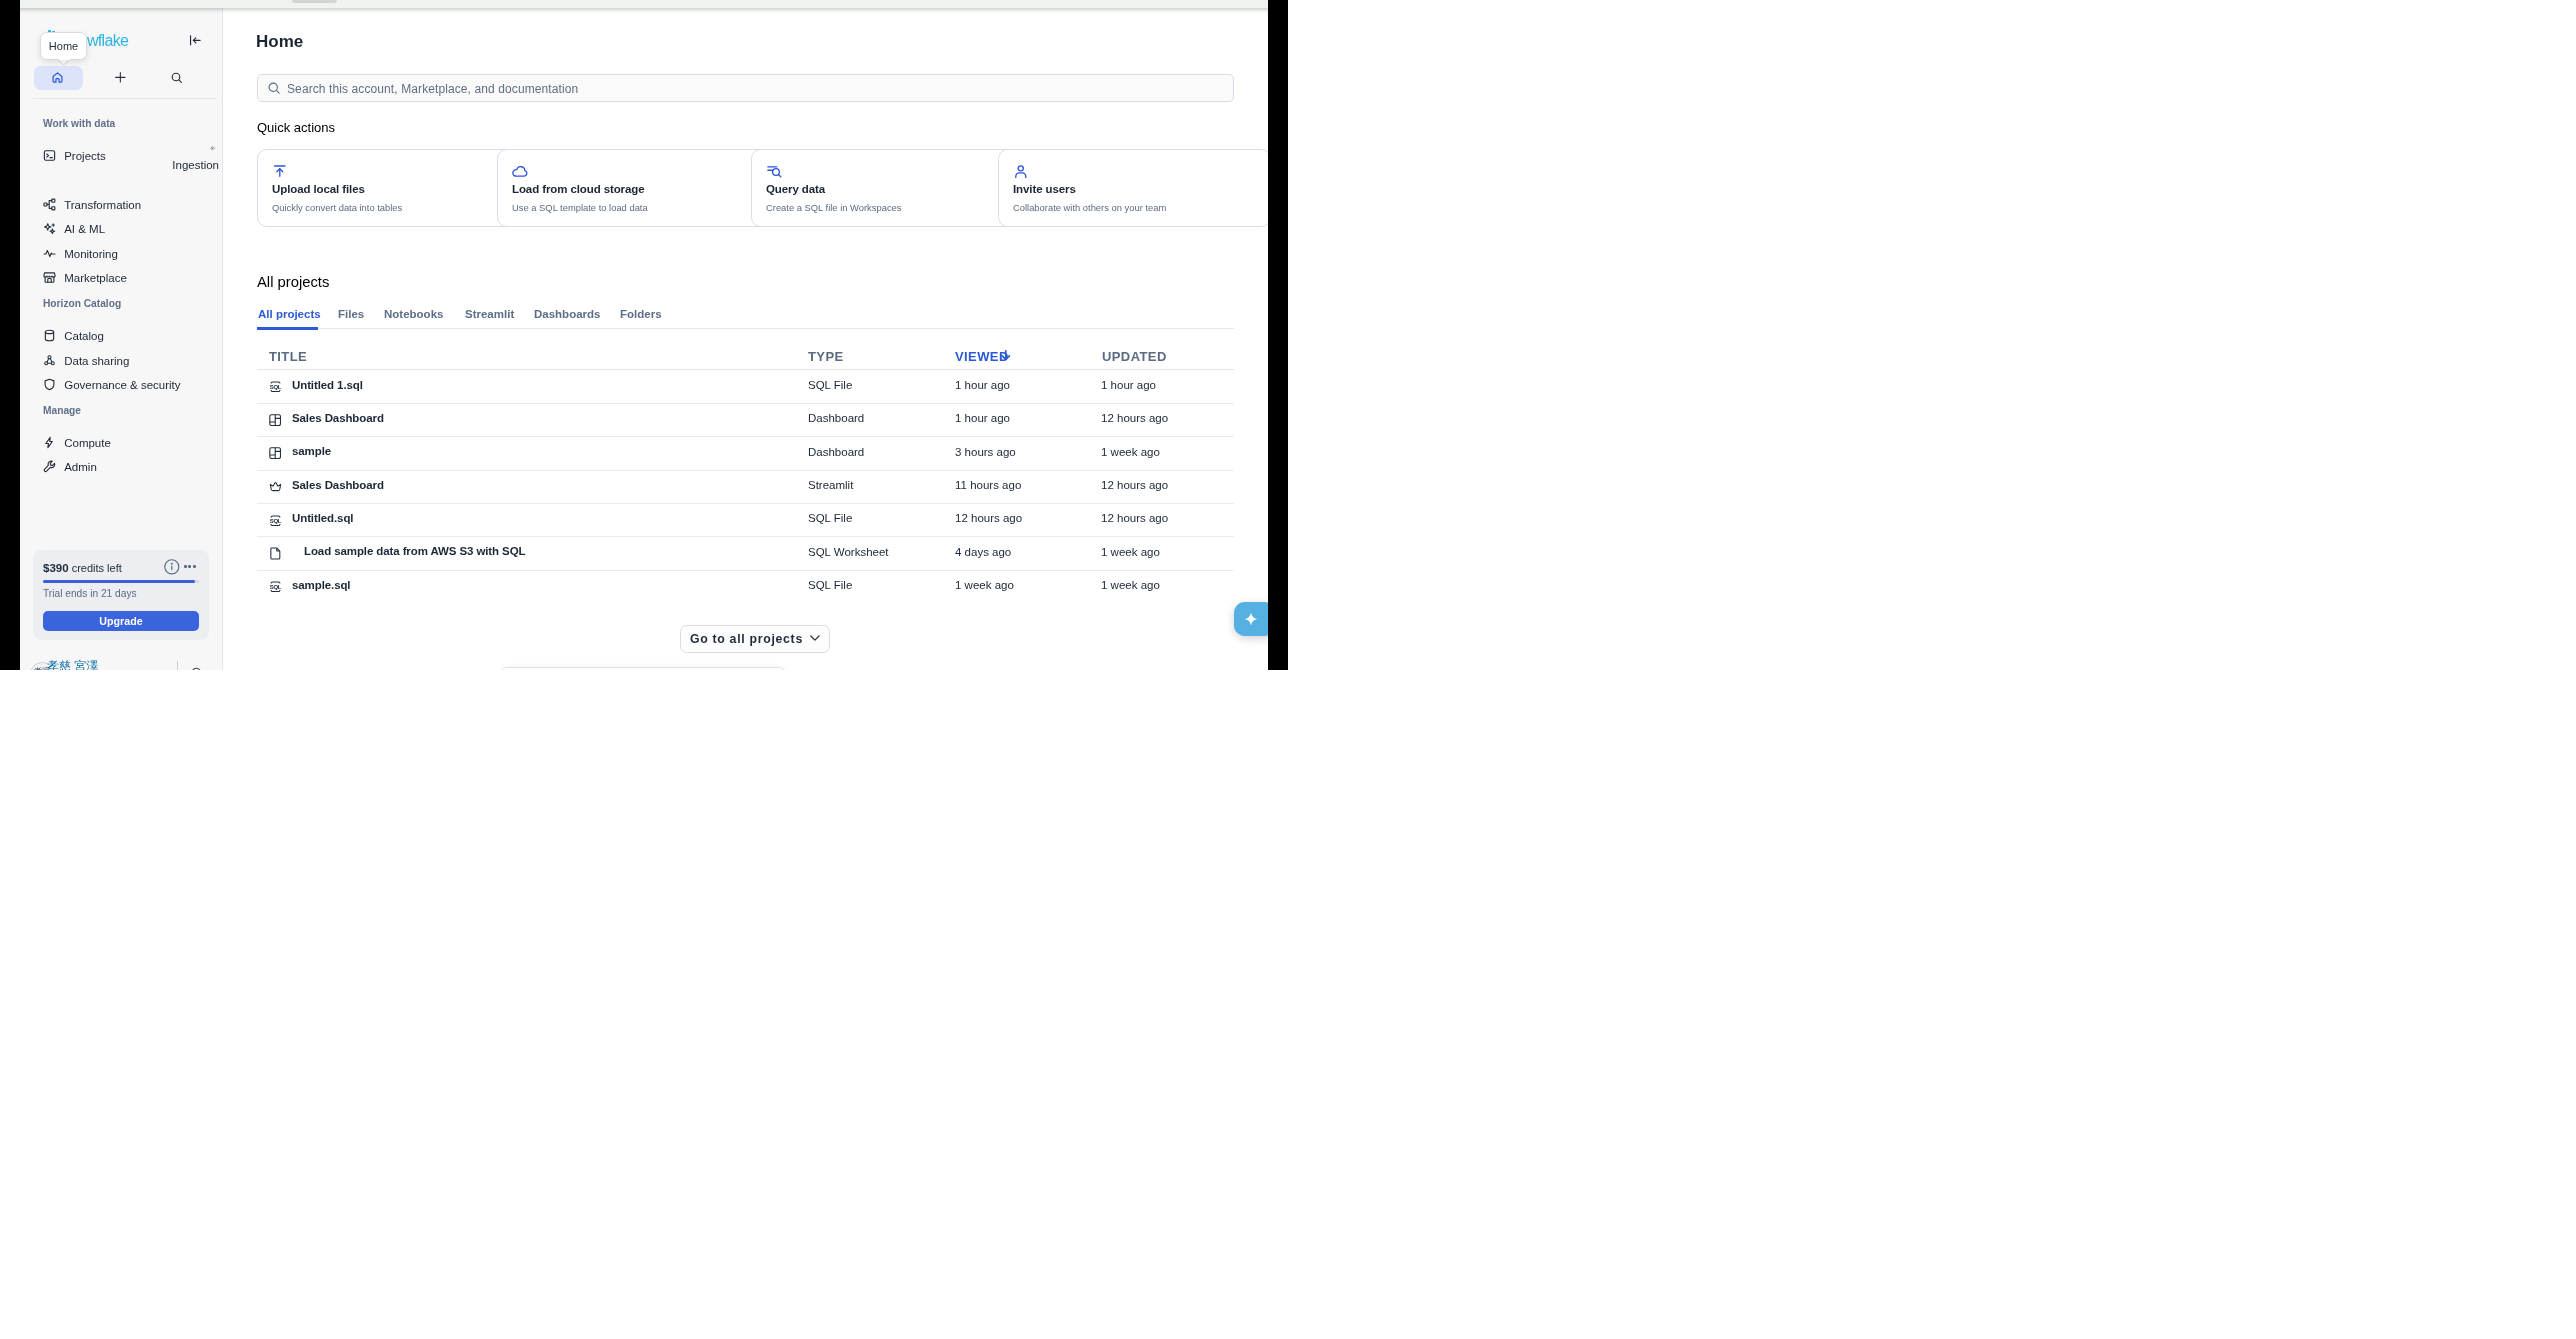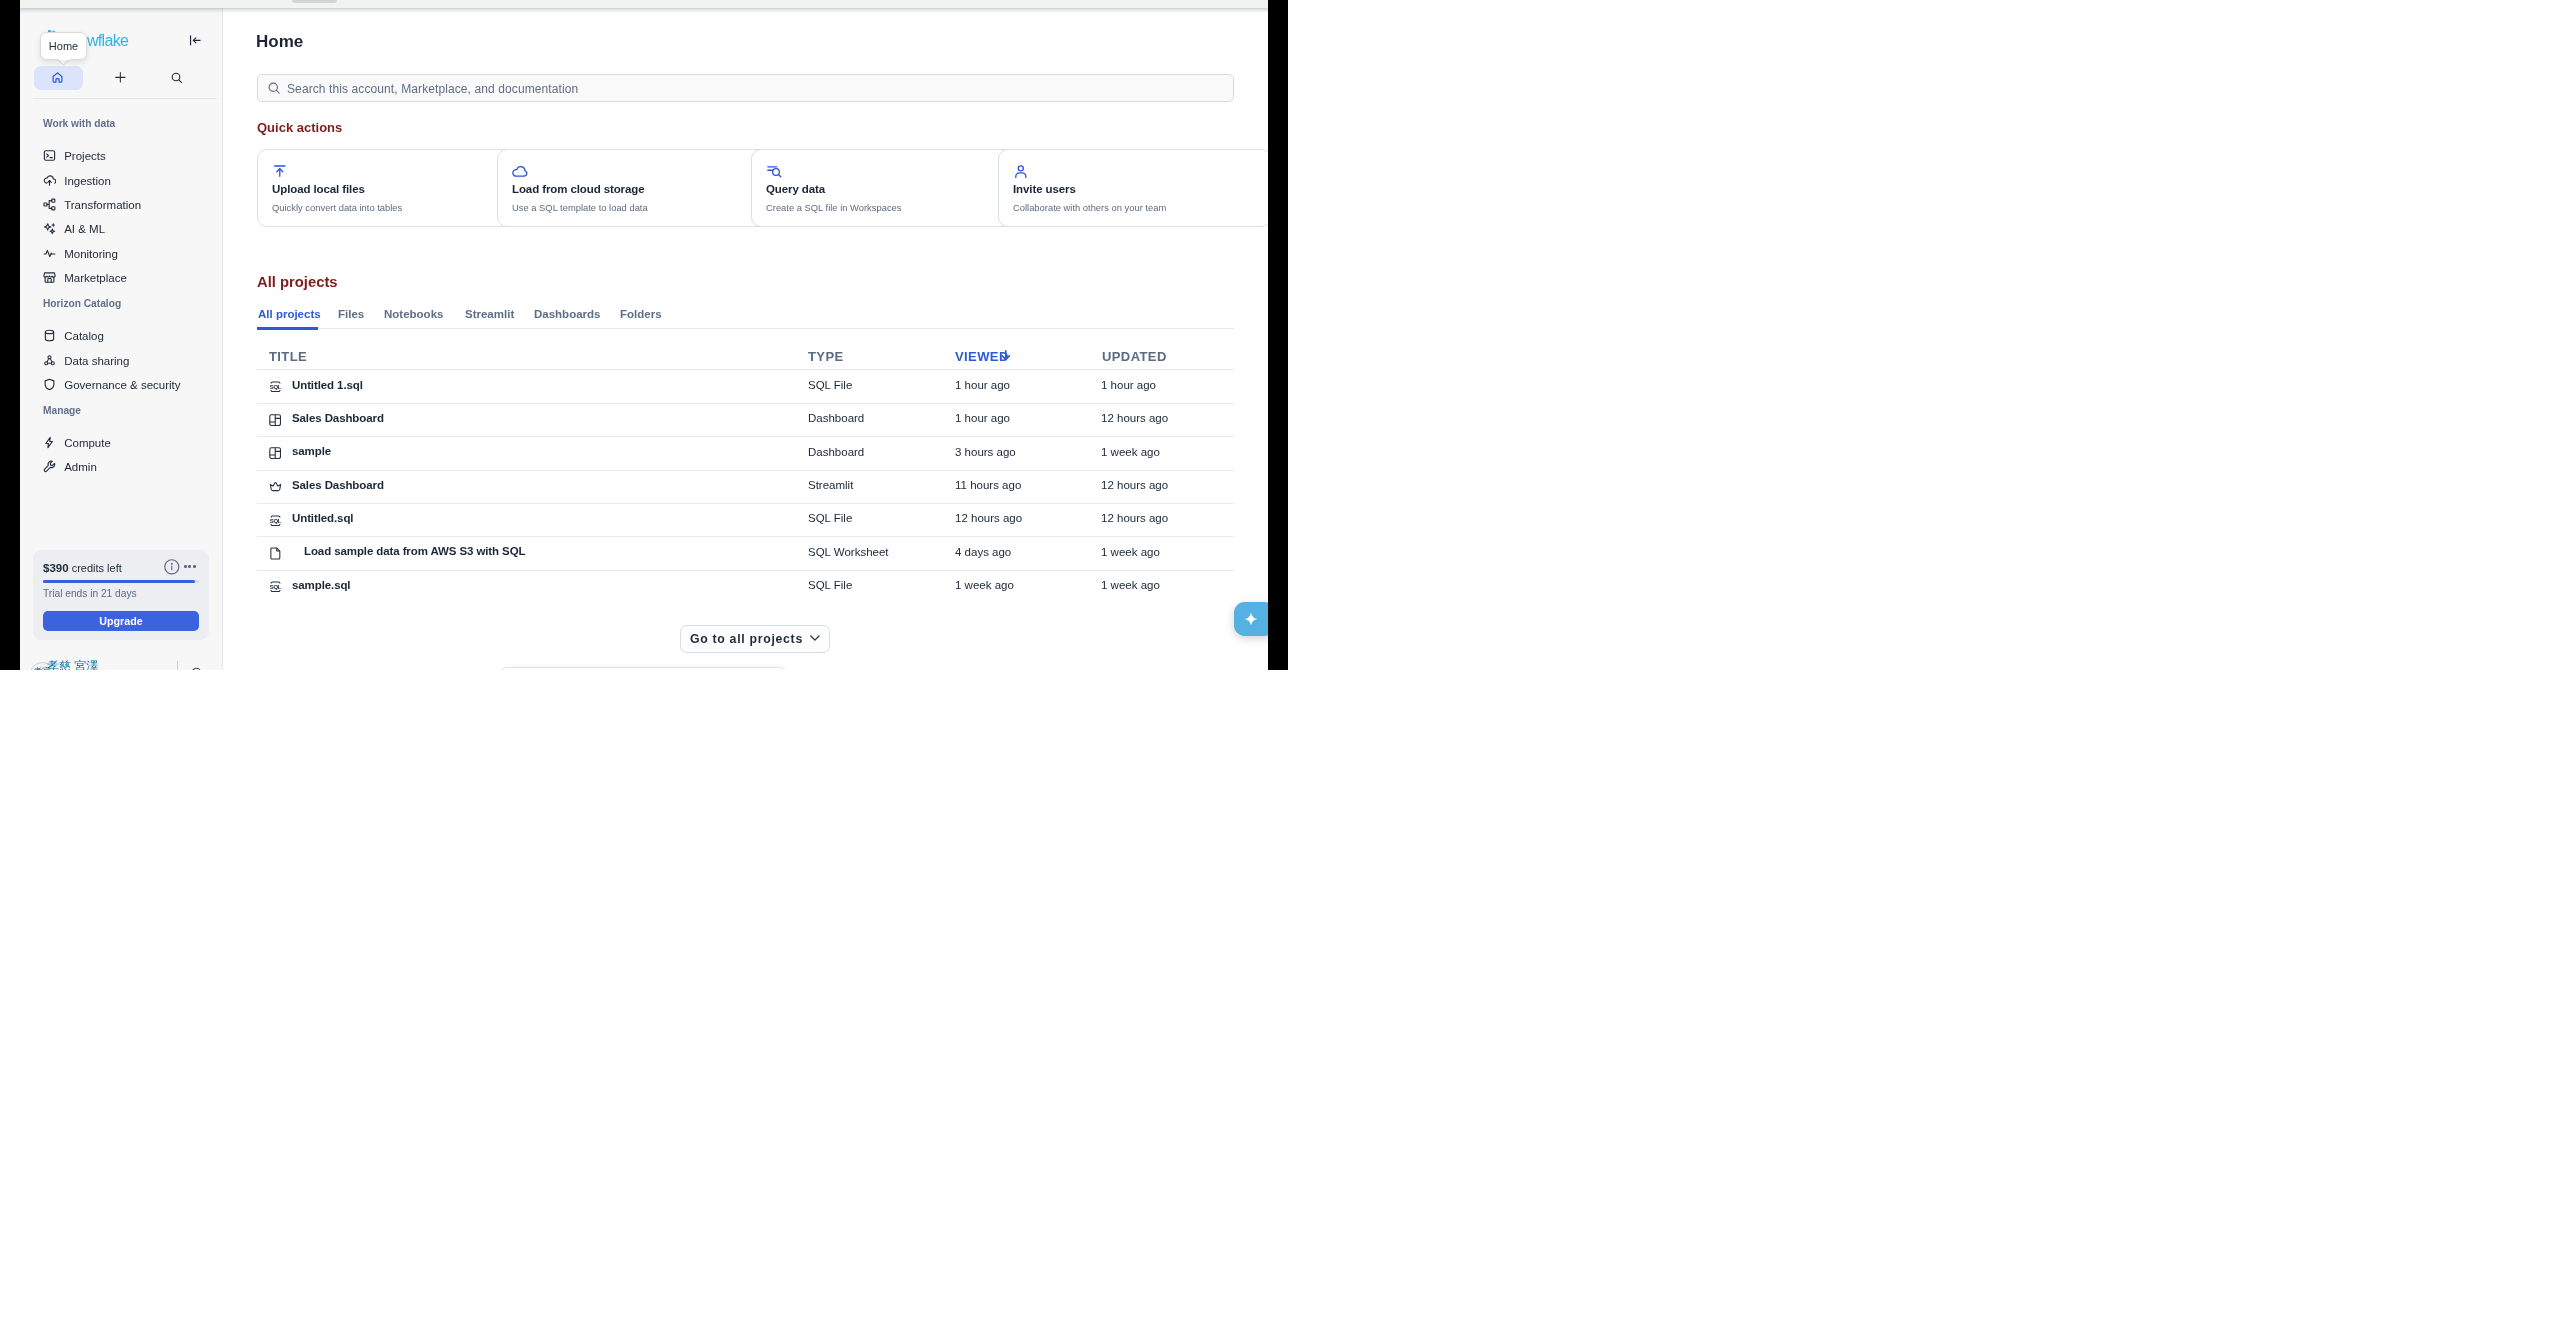--- a/index.html
+++ b/index.html
@@ -12,21 +12,21 @@
   #barR { left:1268px; top:0; width:19.7px; height:670px; background:#000; z-index:50; }
   
   #topstrip { left:0; top:0; width:1288px; height:8.2px; background:#f0f4f0; box-shadow:0 1.6px 4.1px rgba(90,95,100,.38); z-index:40; }
   #notch { left:292px; top:0; width:45px; height:2.5px; background:#d2d6d3; border-radius:0 0 3.3px 3.3px; z-index:41; }
   
   #sidebar { left:19.7px; top:8.2px; width:203px; height:662px; background:#f7f7f8; border-right:0.8px solid #e4e6ea; }
   .navrow { position:absolute; left:43px; width:176px; height:24.6px; display:flex; align-items:flex-end; gap:8.2px; color:#1d2735; font-size:11.5px; }
   .navlbl { position:absolute; left:43px; font-size:10.2px; font-weight:bold; color:#61708a; }
   
   .h1 { font-size:17px; font-weight:bold; color:#1b2534; }
-  .h2 { font-weight:bold; color:#7f1d1d; }
+  .h2 { font-weight:normal; color:#000000; }
   .card { position:absolute; top:149px; width:273px; height:78px; background:#fff; border:0.8px solid #d9dee8; border-radius:9.8px; }
   .card .ttl { position:absolute; left:14px; top:33px; font-size:11.5px; font-weight:bold; color:#1b2634; letter-spacing:-0.1px; }
   .card .dsc { position:absolute; left:14px; top:52px; font-size:9.4px; color:#5d6b80; }
   .card .ico { position:absolute; left:14px; top:14px; }
   .tab { position:absolute; font-size:11.5px; font-weight:bold; color:#5d6e87; }
   .th { position:absolute; font-size:13px; font-weight:bold; letter-spacing:0.4px; color:#5b6b82; }
   .cell { position:absolute; font-size:11.5px; color:#202c3a; }
   .rowttl { position:absolute; font-size:11.5px; font-weight:bold; color:#1c2836; letter-spacing:-0.1px; }
   .divline { position:absolute; height:0.8px; background:#e9ebee; }
 </style>
@@ -73,21 +73,21 @@
 
   <div class="navlbl" style="top:118px;">Work with data</div>
   <div class="navrow" style="top:137px;">
     <svg width="13" height="13" viewBox="0 0 16 16" fill="none" stroke="#232e3c" stroke-width="1.4" stroke-linecap="round" stroke-linejoin="round">
         <rect x="1.7" y="2.2" width="12.6" height="11.6" rx="1.8"></rect>
         <path d="M4.6 6.2l2.3 1.9-2.3 1.9"></path>
         <path d="M8.6 10.6h2.9"></path>
       </svg>
     <span>Projects</span>
   </div>
-  <div class="navrow" style="top:162px;">
+  <div class="navrow" style="top:146px;flex-direction:column;">
     <svg width="13" height="13" viewBox="0 0 16 16" fill="none" stroke="#232e3c" stroke-width="1.4" stroke-linecap="round" stroke-linejoin="round">
         <path d="M4.4 11.2a3.1 3.1 0 1 1 .5-6.2 4 4 0 0 1 7.8 1.1 2.8 2.8 0 0 1 1.8 5.1"></path>
         <path d="M8 13.8V8.2"></path>
         <path d="M5.8 10.2 8 8l2.2 2.2"></path>
       </svg>
     <span>Ingestion</span>
   </div>
   <div class="navrow" style="top:186px;">
     <svg width="13" height="13" viewBox="0 0 16 16" fill="none" stroke="#232e3c" stroke-width="1.4" stroke-linecap="round" stroke-linejoin="round">
         <rect x="1.2" y="6.1" width="3.8" height="3.8" rx="0.9"></rect>

